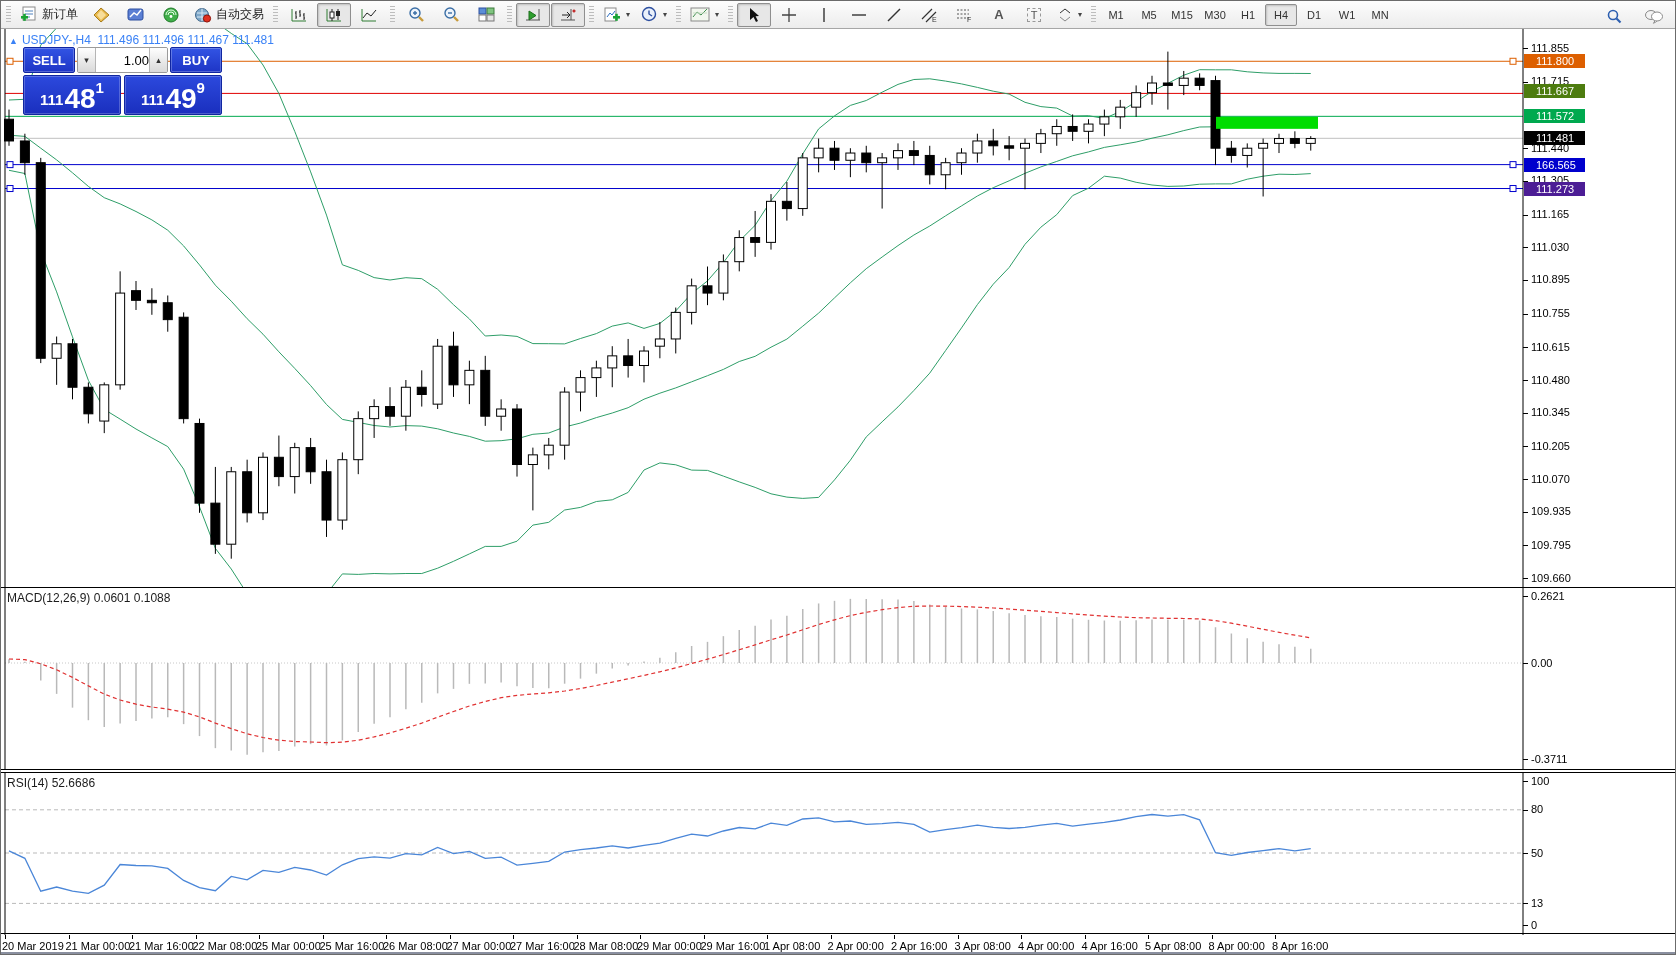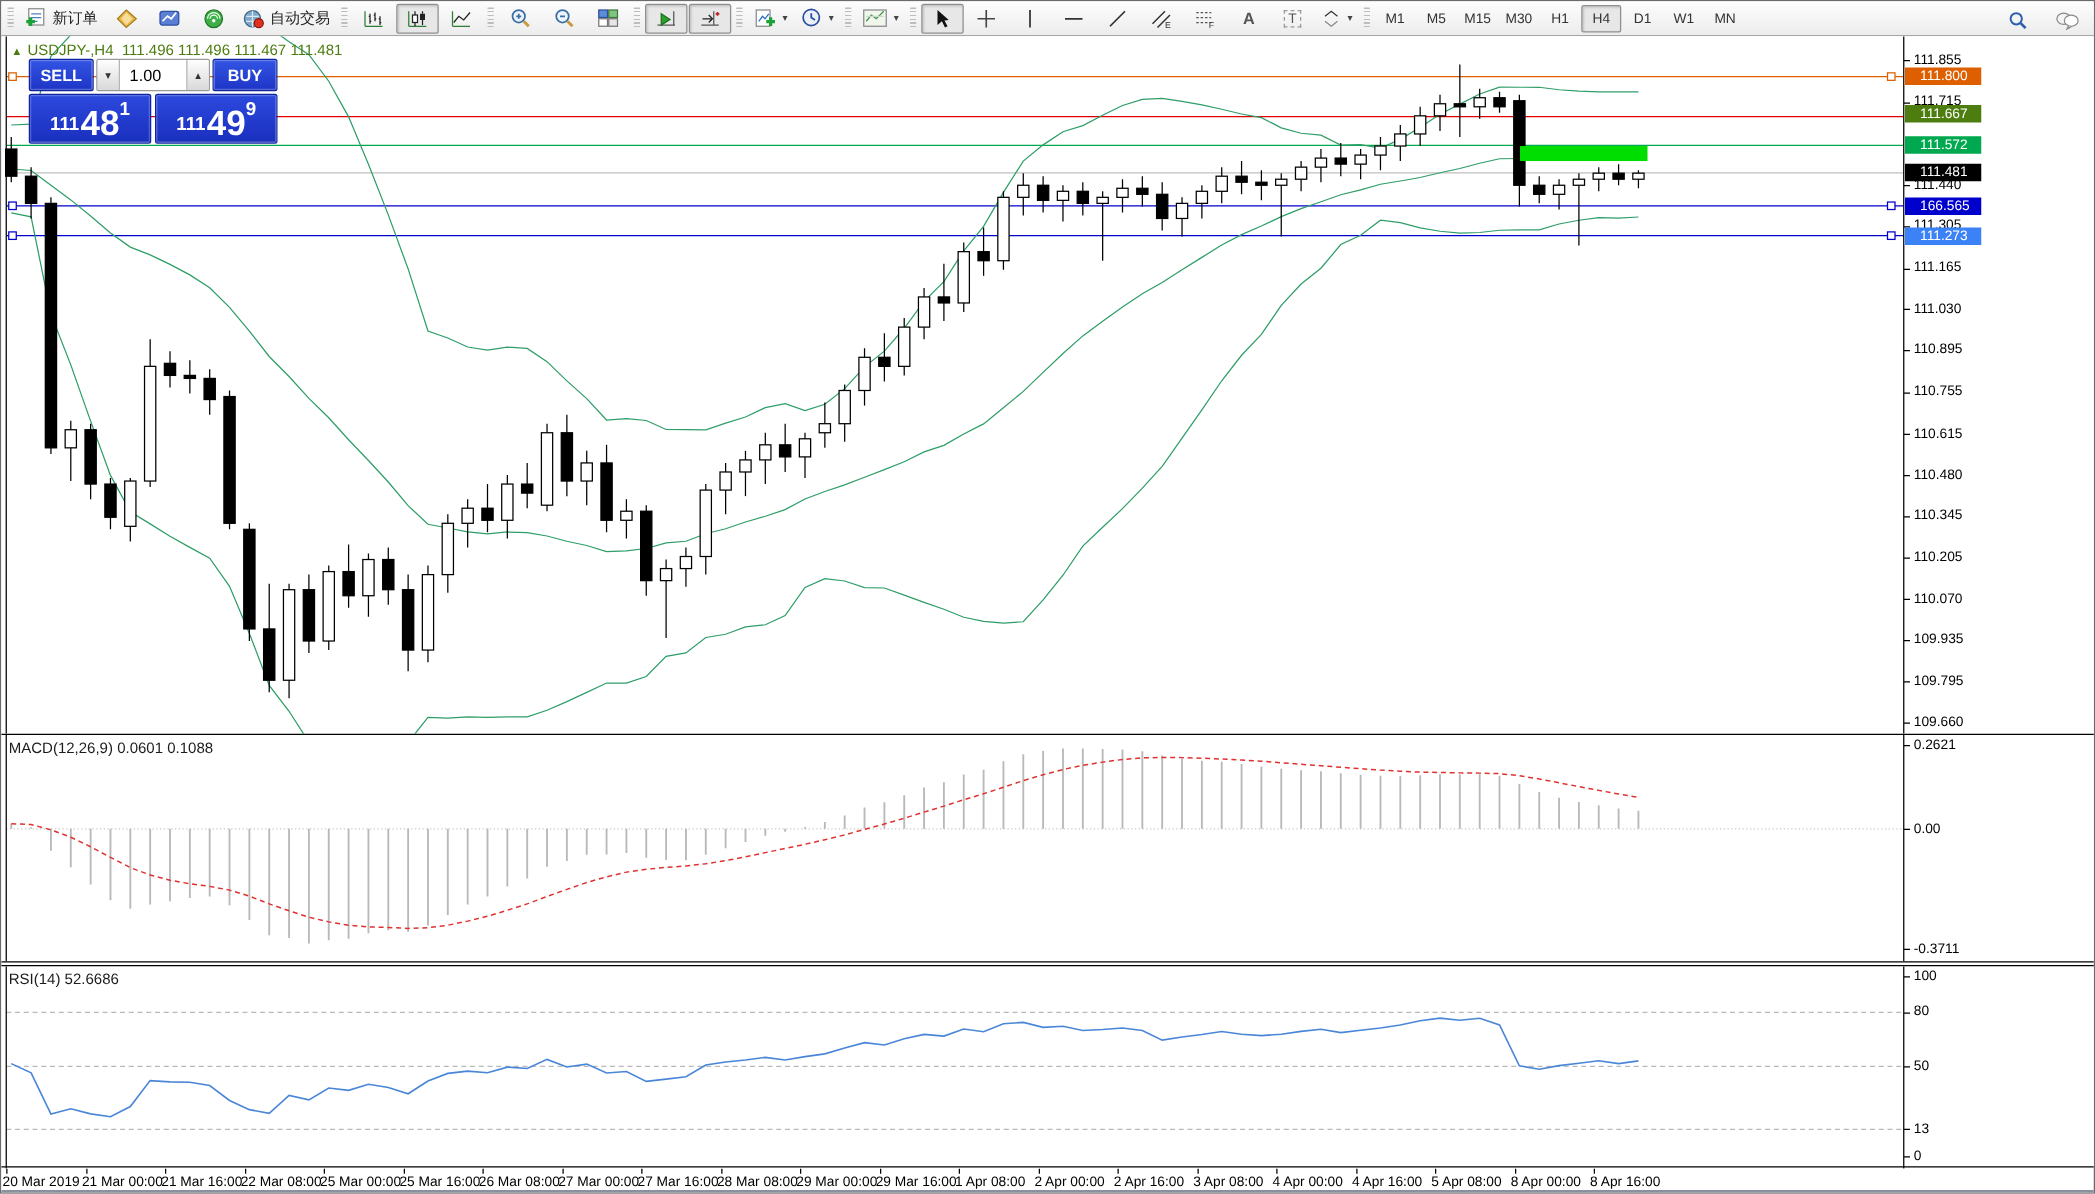--- a/index.html
+++ b/index.html
@@ -23,21 +23,21 @@
   .toolbar-right{position:absolute;right:6px;top:3px;display:flex;gap:6px;}
   
   .panel{position:absolute;left:0;width:1676px;background:#fff;}
   #panel-main{top:28px;height:558px;border-bottom:1px solid #000;box-sizing:content-box;}
   #panel-macd{top:587px;height:181px;border-bottom:1px solid #000;}
   #panel-rsi{top:771px;height:162px;border-top:1px solid #000;border-bottom:1px solid #000;box-sizing:border-box;}
   #timebar{position:absolute;left:0;top:934px;width:1590px;height:17px;background:#fff;}
   .window-bottom{position:absolute;left:0;top:951px;width:1676px;height:4px;background:#8a90a0;}
   .panel svg{position:absolute;left:0;top:0;}
   
-  .chart-title{position:absolute;left:8px;top:4px;font-size:12px;color:#4d7c0f;white-space:nowrap;}
+  .chart-title{position:absolute;left:8px;top:4px;font-size:12px;color:#3b82f6;white-space:nowrap;}
   .chart-title .tri{font-size:9px;margin-right:4px;}
   .ind-label{position:absolute;left:6px;top:3px;font-size:12px;color:#1c1c1c;white-space:nowrap;}
   
   .alab{position:absolute;left:1530px;font-size:11px;color:#000;line-height:13px;white-space:nowrap;}
   .atick{position:absolute;left:1522px;width:5px;height:0;border-top:1px solid #000;}
   .abadge{position:absolute;left:1523px;width:49px;height:14px;line-height:14px;
     font-size:11px;color:#fff;padding-left:12px;white-space:nowrap;}
   .tlab{position:absolute;top:5px;font-size:11px;color:#000;white-space:nowrap;}
   .ttick{position:absolute;top:0;width:0;height:4px;border-left:1px solid #000;}
   
@@ -48,21 +48,21 @@
   .trow1{display:flex;height:26px;gap:2px;}
   .tbtn-trade{width:50px;background:linear-gradient(#3254e4,#1e35c6);border:1px solid #1026a0;
     border-radius:2px;color:#fff;font-size:13px;font-weight:bold;display:flex;
     align-items:center;justify-content:center;box-shadow:inset 0 0 0 1px rgba(255,255,255,.25);}
   .stepper{flex:1;display:flex;border:1px solid #9a9a9a;background:#f2f2f2;border-radius:2px;overflow:hidden;}
   .stp-btn{width:17px;background:linear-gradient(#fefefe,#d9d9d9);border-right:1px solid #b5b5b5;
     border-left:1px solid #b5b5b5;font-size:9px;color:#333;display:flex;align-items:center;justify-content:center;}
   .stp-btn:first-child{border-left:none;}
   .stp-btn:last-child{border-right:none;}
   .stp-field{flex:1;background:#fff;font-size:13px;color:#000;display:flex;
-    align-items:center;justify-content:flex-end;padding-right:20px;}
+    align-items:center;justify-content:flex-end;padding-right:0;}
   .trow2{display:flex;gap:3px;margin-top:2px;height:40px;}
   .pricebox{flex:1;background:linear-gradient(#2c49dd,#1a2fbe);border:1px solid #1026a0;border-radius:2px;
     color:#fff;display:flex;align-items:flex-end;justify-content:center;
     box-shadow:inset 0 0 0 1px rgba(255,255,255,.22);padding-bottom:2px;}
   .p-small{font-size:15px;font-weight:bold;margin:0 1px 4px 0;}
   .p-big{font-size:28px;font-weight:bold;line-height:.88;}
   .p-sup{font-size:15px;font-weight:bold;align-self:flex-start;margin-top:3px;}
 </style>
 </head>
 <body>
@@ -497,21 +497,21 @@
         <div class="alab" style="top:476.0990888382676px">109.935</div>
         <div class="atick" style="top:516.4031890660581px"></div>
         <div class="alab" style="top:509.9031890660581px">109.795</div>
         <div class="atick" style="top:549px"></div>
         <div class="alab" style="top:542.5px">109.660</div>
         <div class="abadge" style="top:25.28018223234784px;background:#dd5f00">111.800</div>
         <div class="abadge" style="top:55px;background:#4d7c0f">111.667</div>
         <div class="abadge" style="top:80.33257403189073px;background:#00a94f">111.572</div>
         <div class="abadge" style="top:102.3052391799564px;background:#000000">111.481</div>
         <div class="abadge" style="top:128.6241457858776px;background:#0000cd">166.565</div>
-        <div class="abadge" style="top:152.52847380410165px;background:#3b82f6">111.273</div>
+        <div class="abadge" style="top:152.52847380410165px;background:#4c1d95">111.273</div>
       </div>
     <div class="chart-title">
       <span class="tri">▲</span><span>USDJPY-,H4</span>&nbsp;&nbsp;<span>111.496 111.496 111.467 111.481</span>
     </div>
 
     <div class="tpanel">
       <div class="trow1">
         <div class="tbtn-trade">SELL</div>
         <div class="stepper">
           <div class="stp-btn">

